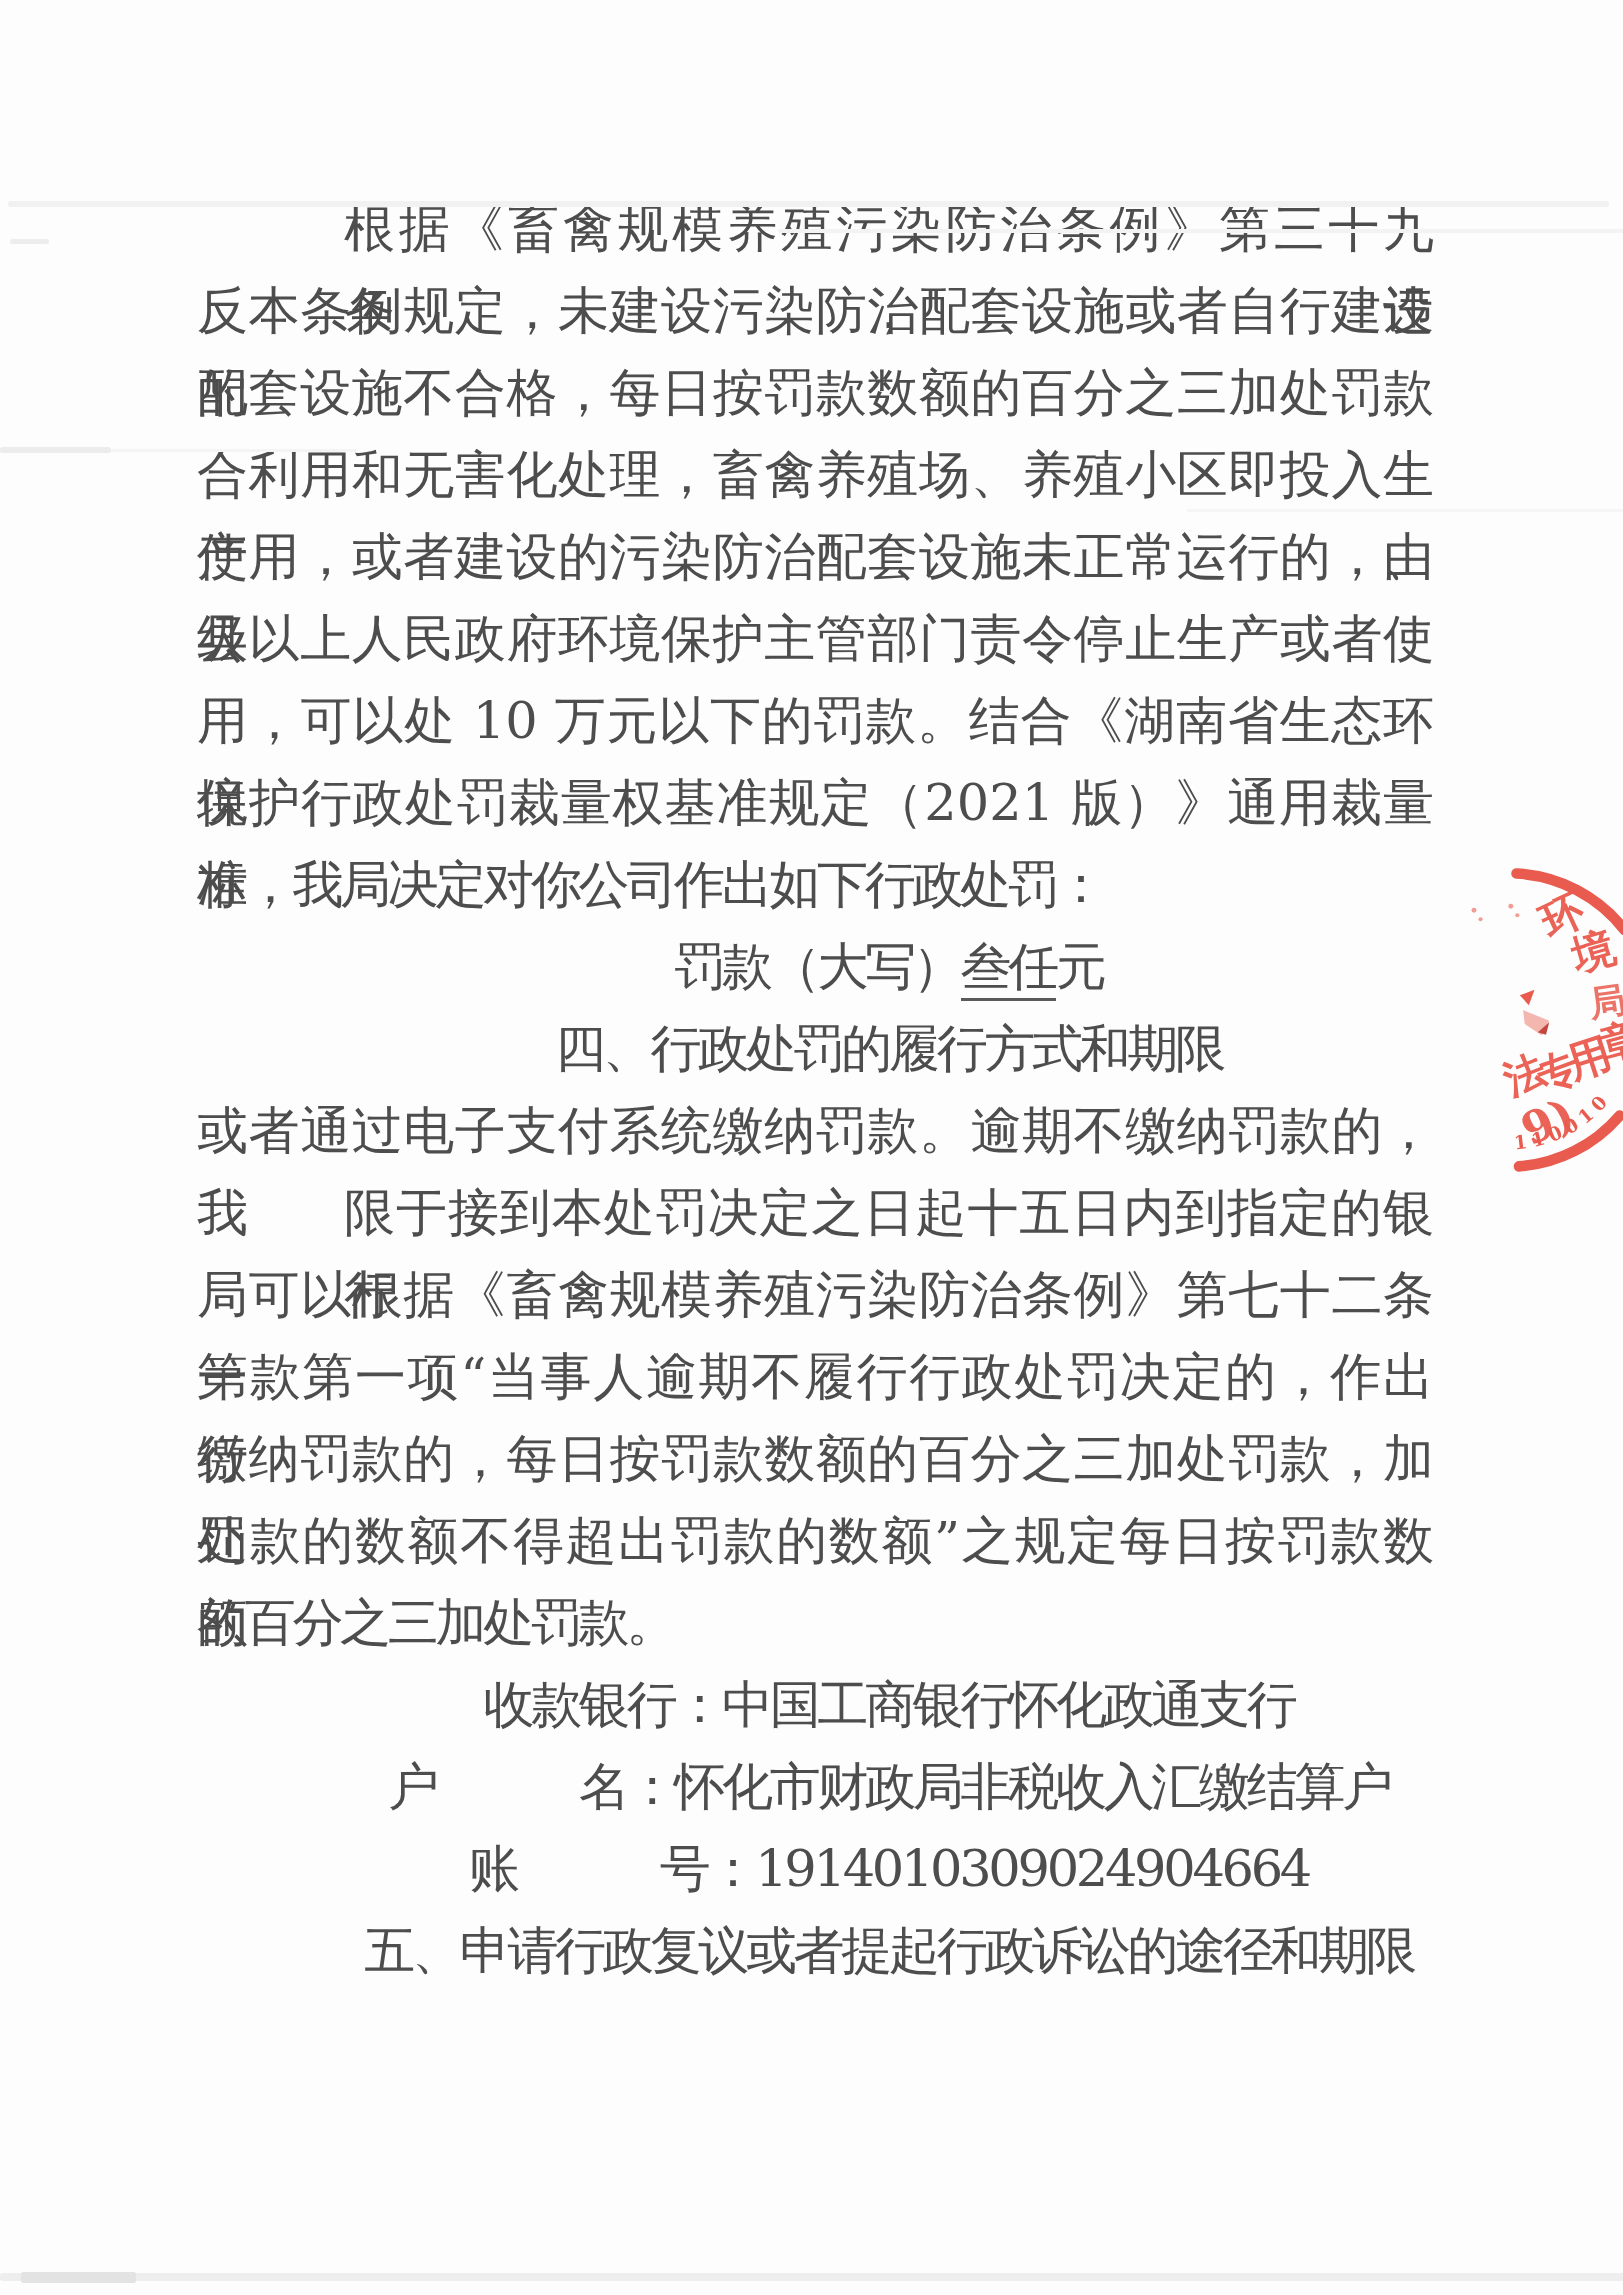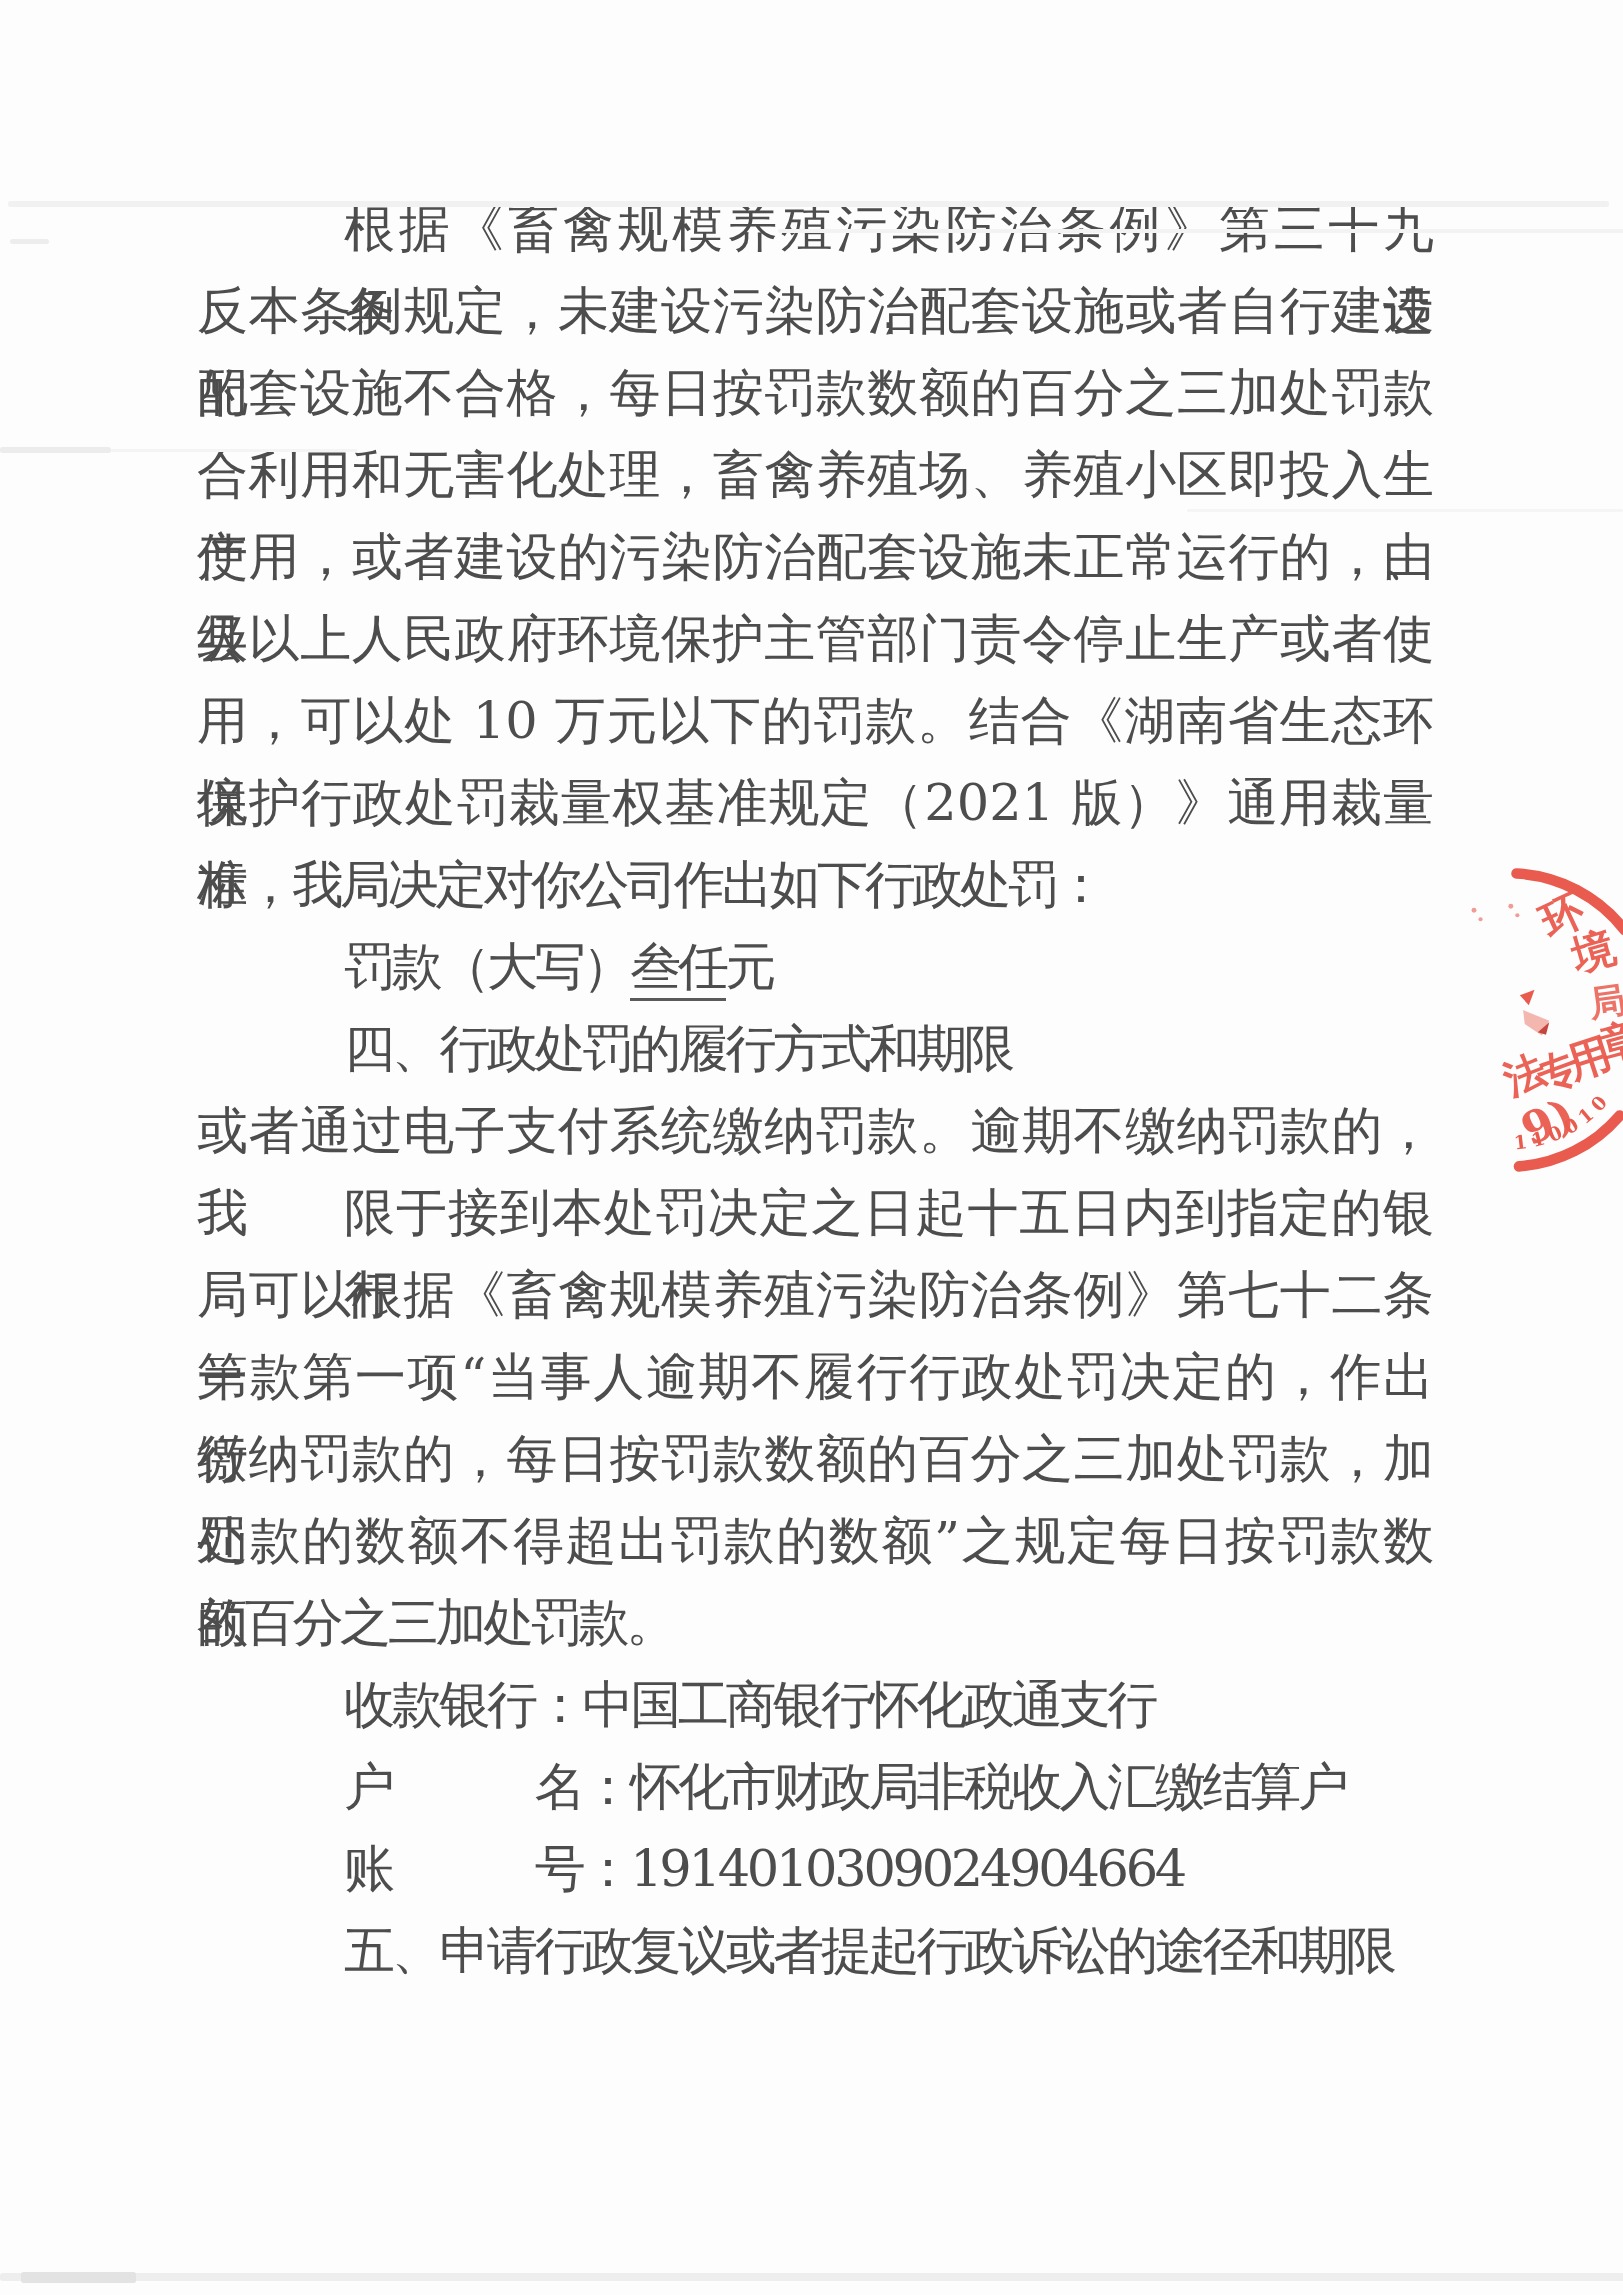--- a/index.html
+++ b/index.html
@@ -14,21 +14,21 @@
     position:absolute;left:197px;top:188px;width:1237px;
     color:#4d4d4d;
     font-size:51px;
     letter-spacing:-3.3px;
   }
   .line{
     height:82px;line-height:82px;
     white-space:pre;
     box-sizing:border-box;
   }
-  .line.ind{padding-left:147px;}
+  .line.ind{padding-left:147px;text-align:center;}
   .line.just{
     white-space:normal;
     text-align:justify;
     text-align-last:justify;
     letter-spacing:0;
     width:1237px;
   }
   .ul{
     border-bottom:3.3px solid #5a5a5a;
     padding-bottom:1.6px;

